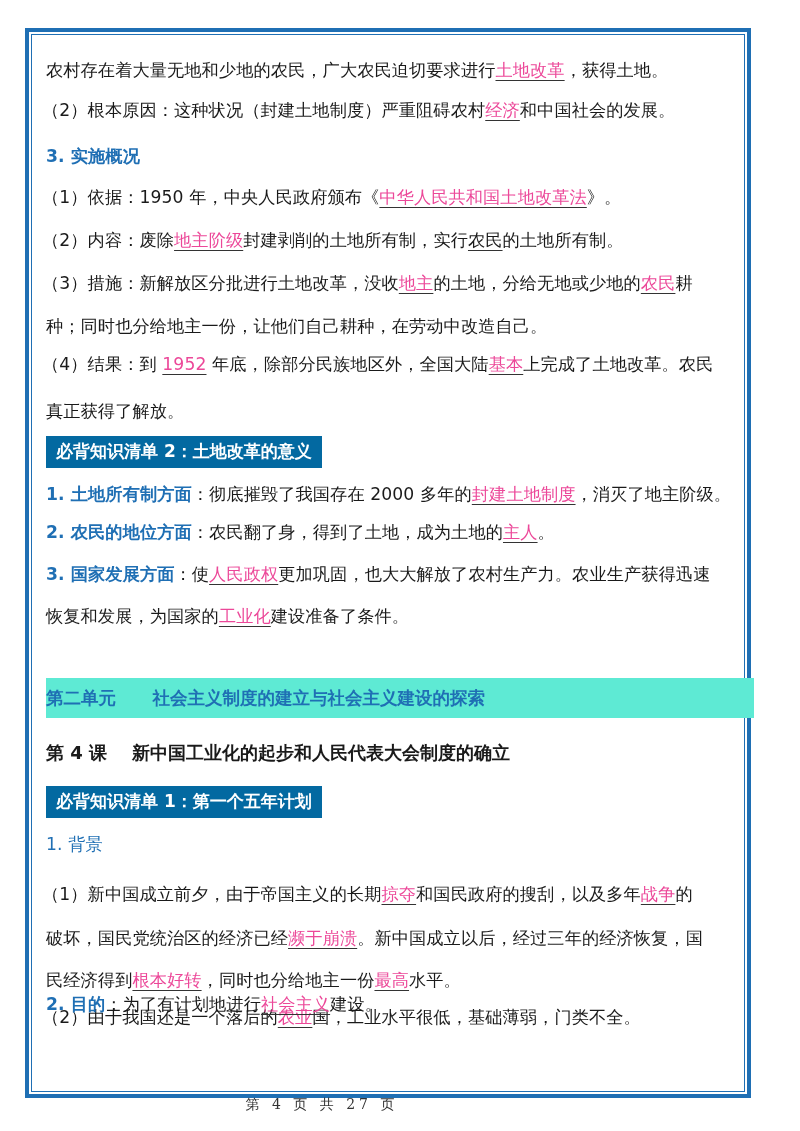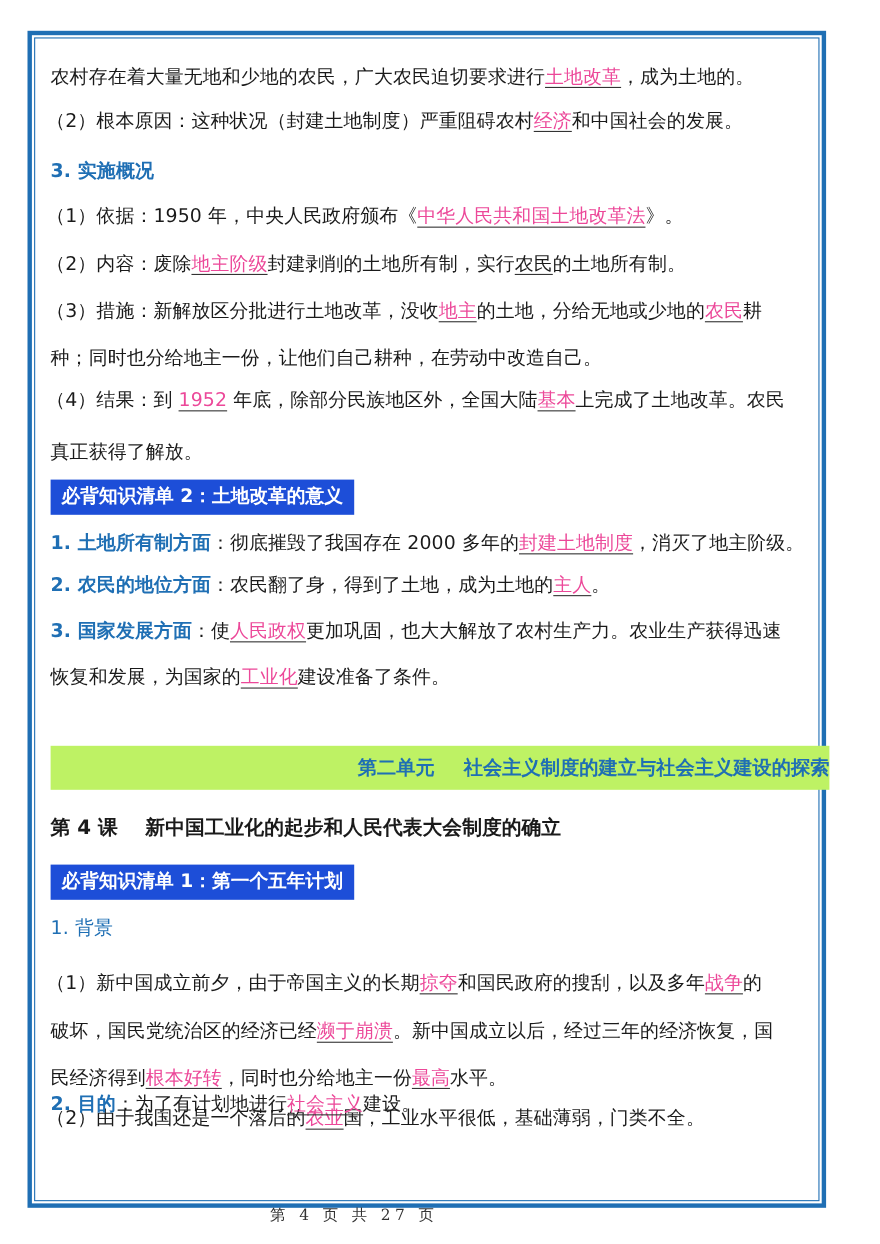--- a/index.html
+++ b/index.html
@@ -8,39 +8,39 @@
   .frame-outer { position:absolute; left:25px; top:28px; width:726px; height:1070px;
                  border:4px solid #1f6fb4; box-sizing:border-box; }
   .frame-inner { position:absolute; left:31px; top:34px; width:714px; height:1058px;
                  border:1.5px solid #1f6fb4; box-sizing:border-box; }
   .content { position:absolute; left:46px; top:52px; width:712px; }
   .line { position:absolute; left:0; white-space:nowrap; font-size:17.2px; line-height:24px; letter-spacing:0.1px; }
   .key { color:#ec4899; text-decoration:underline; text-decoration-color:#333; text-underline-offset:4px; text-decoration-thickness:1px; }
   .ul { text-decoration:underline; text-decoration-color:#333; text-underline-offset:4px; text-decoration-thickness:1px; }
   .blue-h { color:#1f6fb4; font-weight:bold; }
   .blue-lbl { color:#1f6fb4; font-weight:bold;margin-top:36px; }
-  .red-tag { position:absolute; left:0; background:#1d4ed8; color:#ffffff; font-weight:bold;
+  .red-tag { position:absolute; left:0; background:#0369a1; color:#ffffff; font-weight:bold;
              font-size:17px; line-height:30px; height:32px; padding:0 10px; white-space:nowrap; }
-  .unit-banner { position:absolute; left:0; width:708px; height:40px; background:#bef264;
-                 color:#1f6fb4; font-weight:bold; font-size:17.5px; line-height:40px; text-align:right; white-space:pre;font-family:Liberation Serif, serif; }
+  .unit-banner { position:absolute; left:0; width:708px; height:40px; background:#5eead4;
+                 color:#1f6fb4; font-weight:bold; font-size:17.5px; line-height:40px; text-align:left; white-space:pre; }
   .lesson-title { position:absolute; left:0; width:708px; font-weight:bold;
                   font-size:18px; line-height:26px; white-space:pre; }
   .footer { position:absolute; top:1096px; left:0; width:644px; text-align:center;
             font-family:"DejaVu Serif","Liberation Serif",serif; font-size:14px; color:#333; letter-spacing:4px; }
 </style>
 </head>
 <body>
 
 <div class="frame-outer"></div>
 <div class="frame-inner"></div>
 
 <div class="content">
 
   <div class="line" style="top:6px">
-    <span>农村存在着大量无地和少地的农民，广大农民迫切要求进行</span><span class="key">土地改革</span><span>，成为土地的。</span>
+    <span>农村存在着大量无地和少地的农民，广大农民迫切要求进行</span><span class="key">土地改革</span><span>，获得土地。</span>
   </div>
 
   <div class="line" style="top:46px;left:-4px">
     <span>（2）根本原因：这种状况（封建土地制度）严重阻碍农村</span><span class="key">经济</span><span>和中国社会的发展。</span>
   </div>
 
   <div class="line blue-h" style="top:92px">3. 实施概况</div>
 
   <div class="line" style="top:133px;left:-4px">
     <span>（1）依据：1950 年，中央人民政府颁布《</span><span class="key">中华人民共和国土地改革法</span><span>》。</span>

